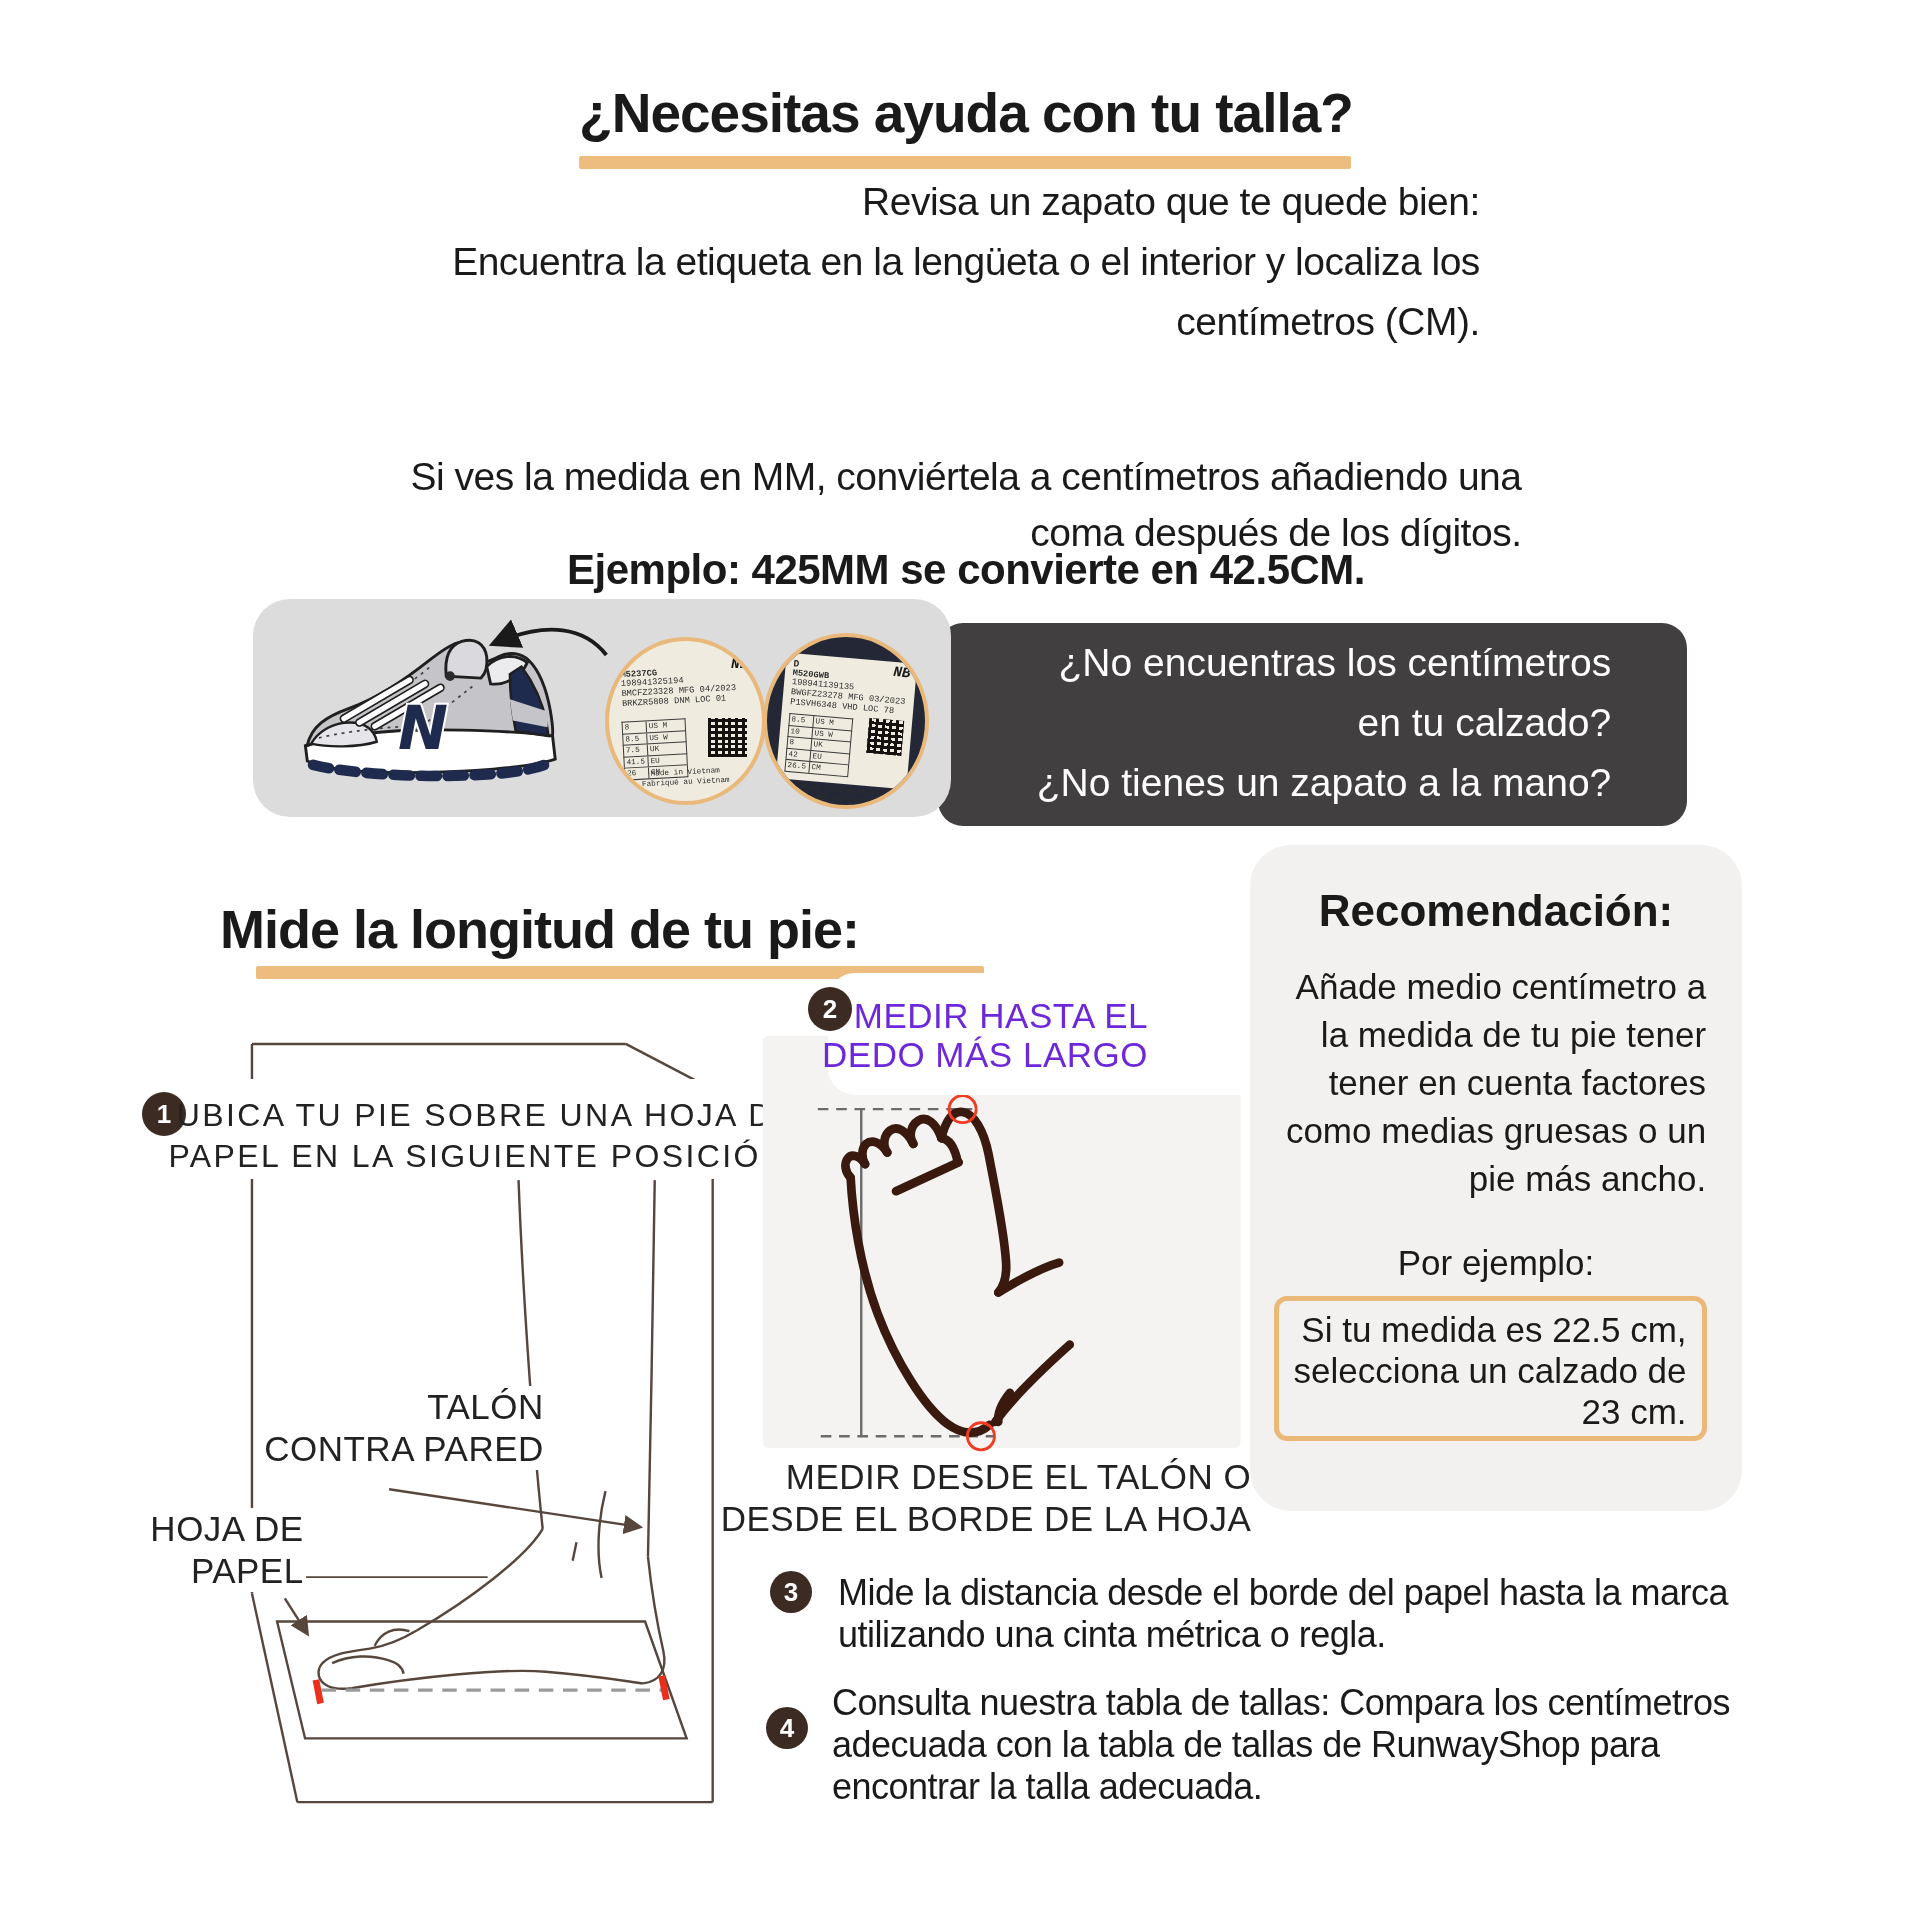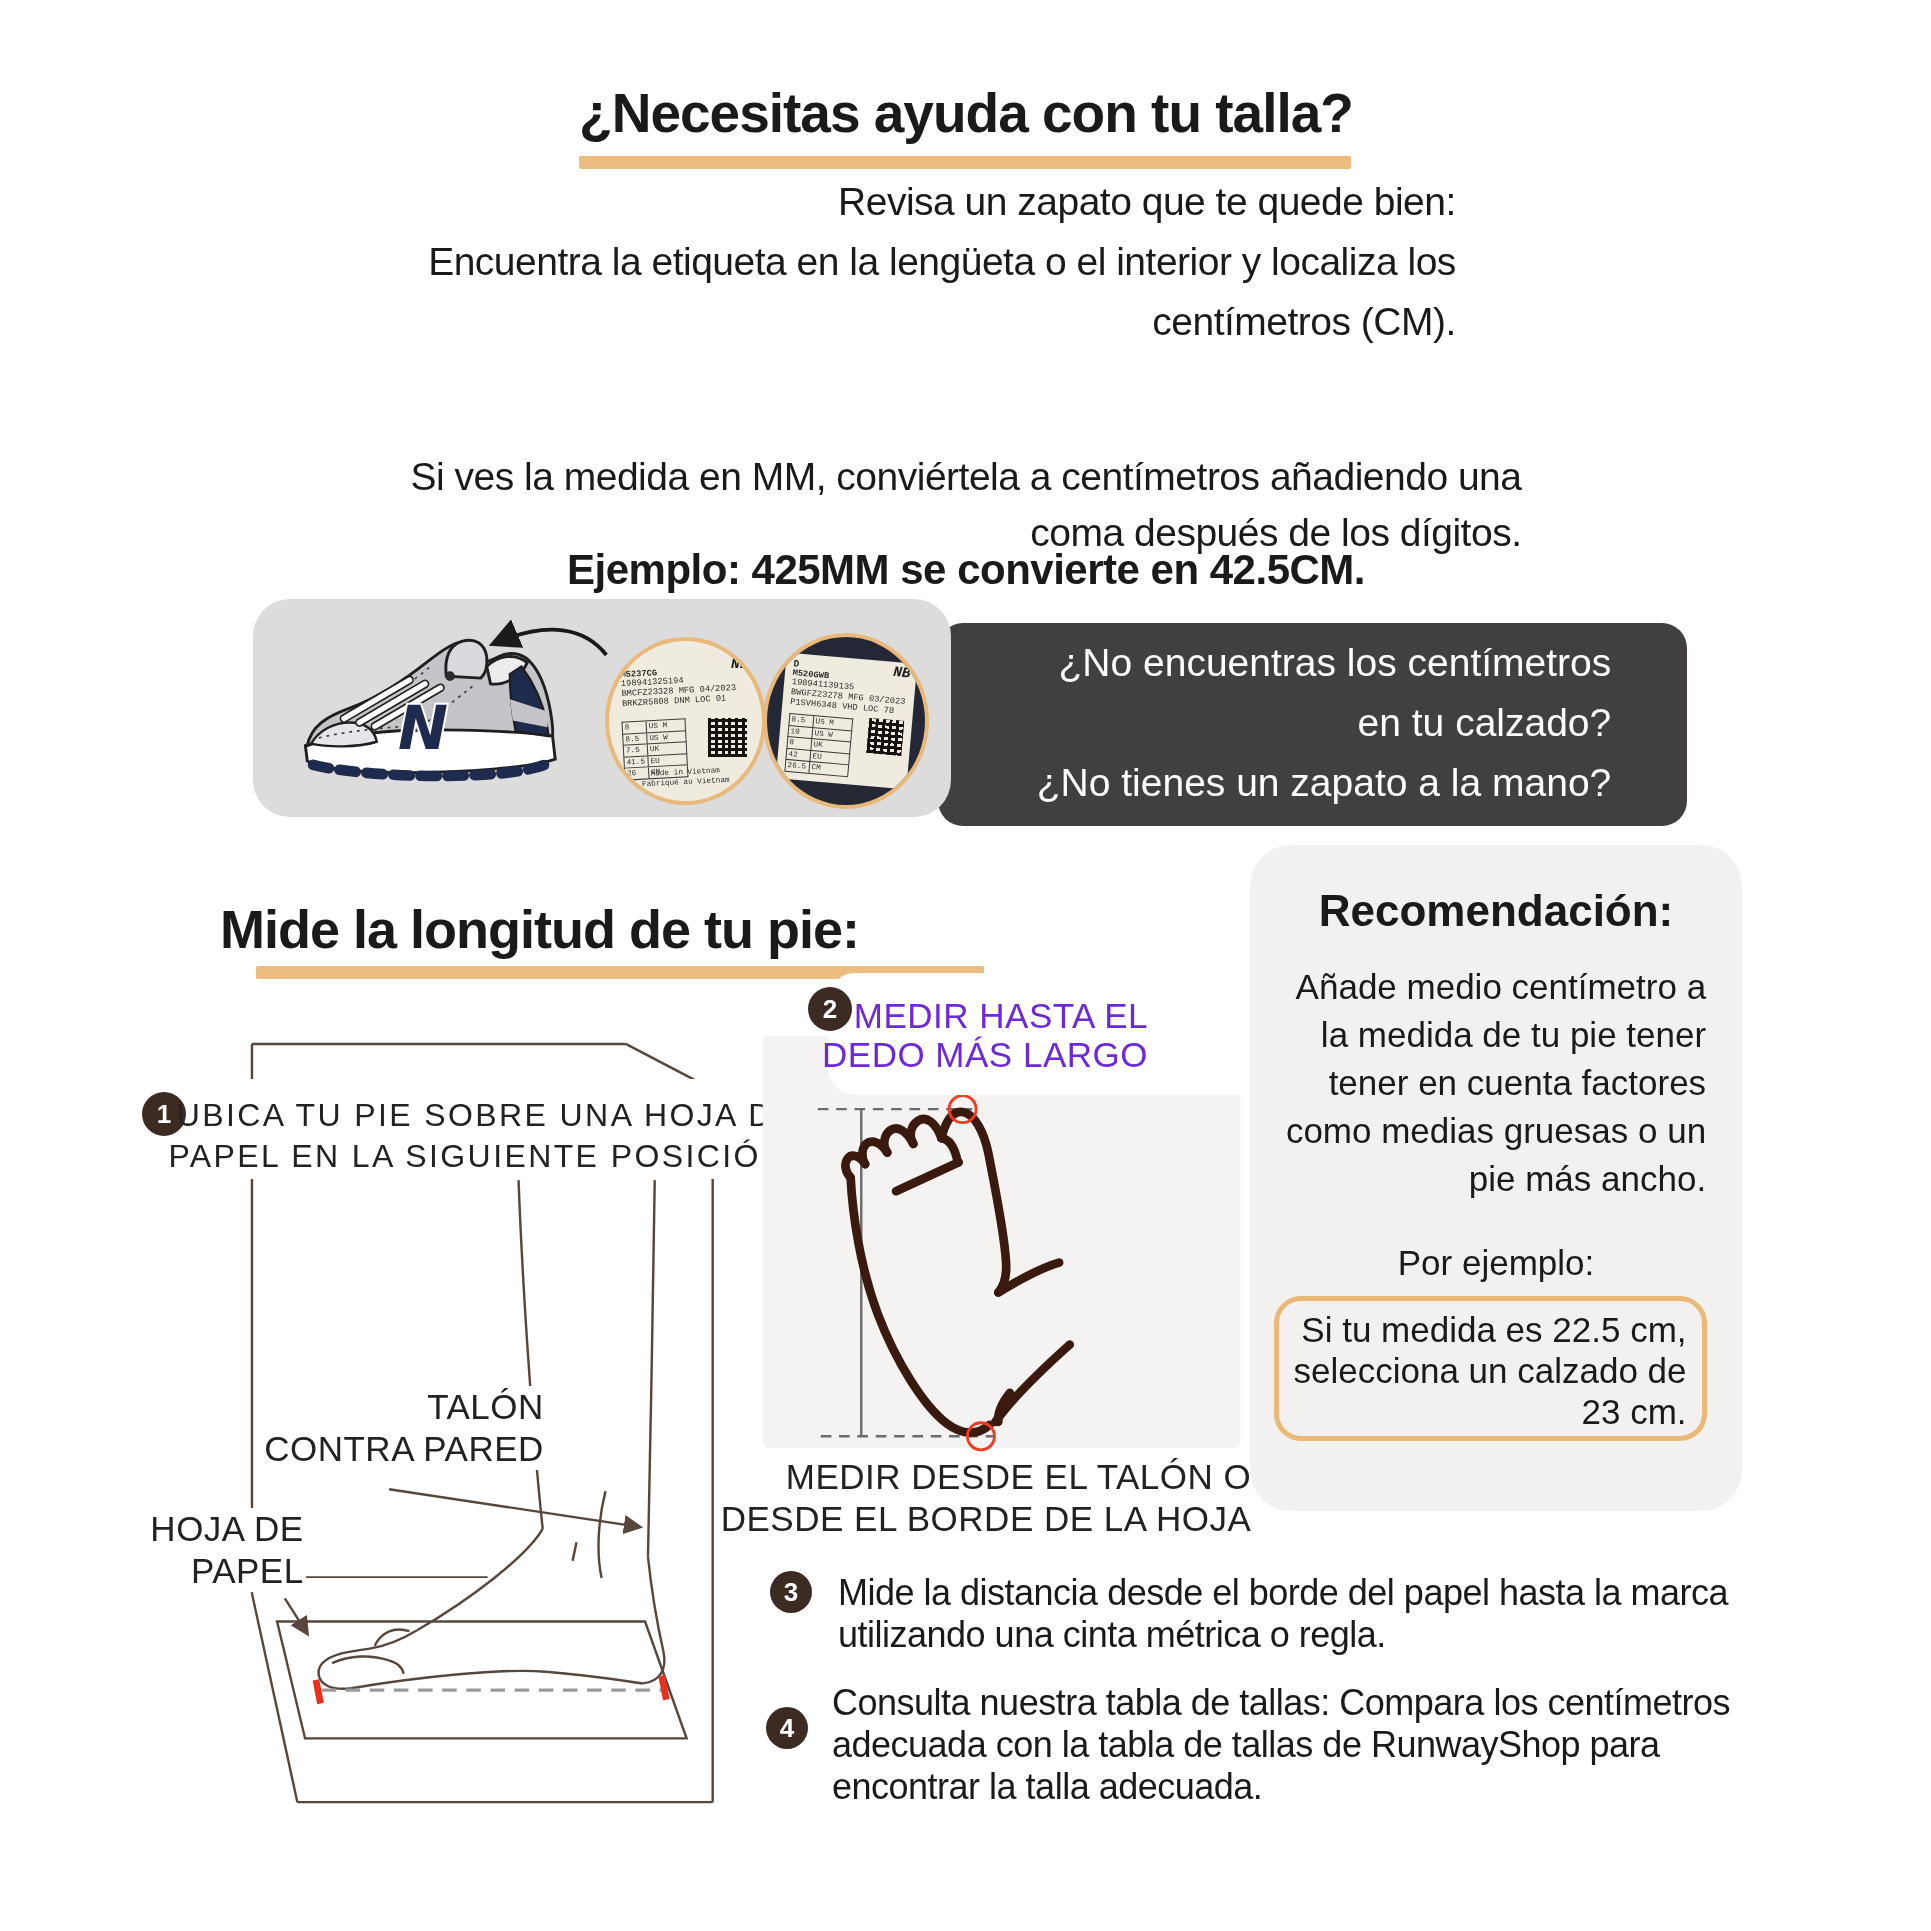--- a/index.html
+++ b/index.html
@@ -13,21 +13,21 @@
   .body-lines div{font-size:39px;font-weight:300;letter-spacing:-0.5px;line-height:60px;}
   .mm-lines div{font-size:39px;font-weight:300;letter-spacing:-0.5px;line-height:56px;}
   .example{font-size:42px;font-weight:700;letter-spacing:-0.5px;}
   .photo-box{background:#dcdcdd;border-radius:37px;}
   .dark-box{background:#413f3f;border-radius:25px;}
   .dark-box .lines div{color:#fff;font-size:39px;font-weight:300;line-height:60px;}
   .panel{background:#f2f1ef;border-radius:41px;}
   .panel-h{font-size:44px;font-weight:700;}
   .panel-body div{font-size:35px;font-weight:300;line-height:48px;}
   .panel-eg{font-size:35px;font-weight:300;}
-  .eg-box{border:5.8px solid #eab877;border-radius:27px;background:transparent;}
+  .eg-box{border:5.8px solid #eab877;border-radius:13px;background:transparent;}
   .eg-box .lines div{font-size:35px;font-weight:300;line-height:41px;}
   .badge{background:#3b2b23;color:#fff;border-radius:50%;width:44px;height:44px;
          display:flex;align-items:center;justify-content:center;font-size:26px;font-weight:700;}
   .steplab div{font-size:32px;letter-spacing:2.4px;line-height:41px;color:#222;}
   .steplab2 div{font-size:35px;letter-spacing:0.5px;line-height:39px;color:#6d28d9;}
   .small-cap div{font-size:35px;letter-spacing:0.5px;line-height:42px;color:#222;}
   .step-text div{font-size:36px;font-weight:300;letter-spacing:-0.5px;line-height:42px;}
   .whitebg{background:#fff;}
   .step2label{background:#fff;border-radius:27px 0 0 27px;}
   
@@ -47,21 +47,21 @@
   .made div{font-size:7.7px;line-height:9.7px;text-align:center;white-space:nowrap;}
 </style>
 </head>
 <body>
 
 <div id="canvas">
 
   <div class="abs cx h1" style="left:966px;top:81px;">¿Necesitas ayuda con tu talla?</div>
   <div class="abs rule" style="left:579px;top:156px;width:772px;"></div>
 
-  <div class="abs cx body-lines" style="left:942px;top:172px;">
+  <div class="abs cx body-lines" style="left:966px;top:172px;">
       <div class="">Revisa un zapato que te quede bien:</div>
       <div class="">Encuentra la etiqueta en la lengüeta o el interior y localiza los</div>
       <div class="">centímetros (CM).</div>
     </div>
 
   <div class="abs cx mm-lines" style="left:966px;top:449px;">
       <div class="">Si ves la medida en MM, conviértela a centímetros añadiendo una</div>
       <div class="">coma después de los dígitos.</div>
     </div>
 

